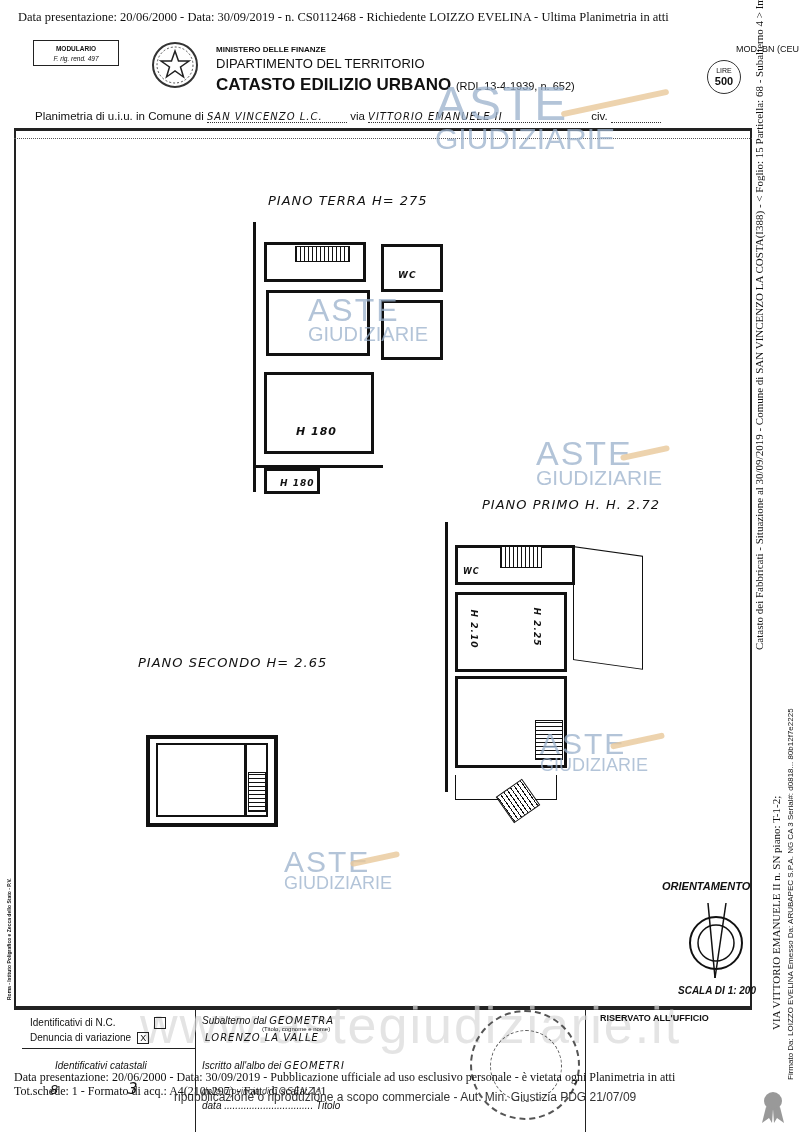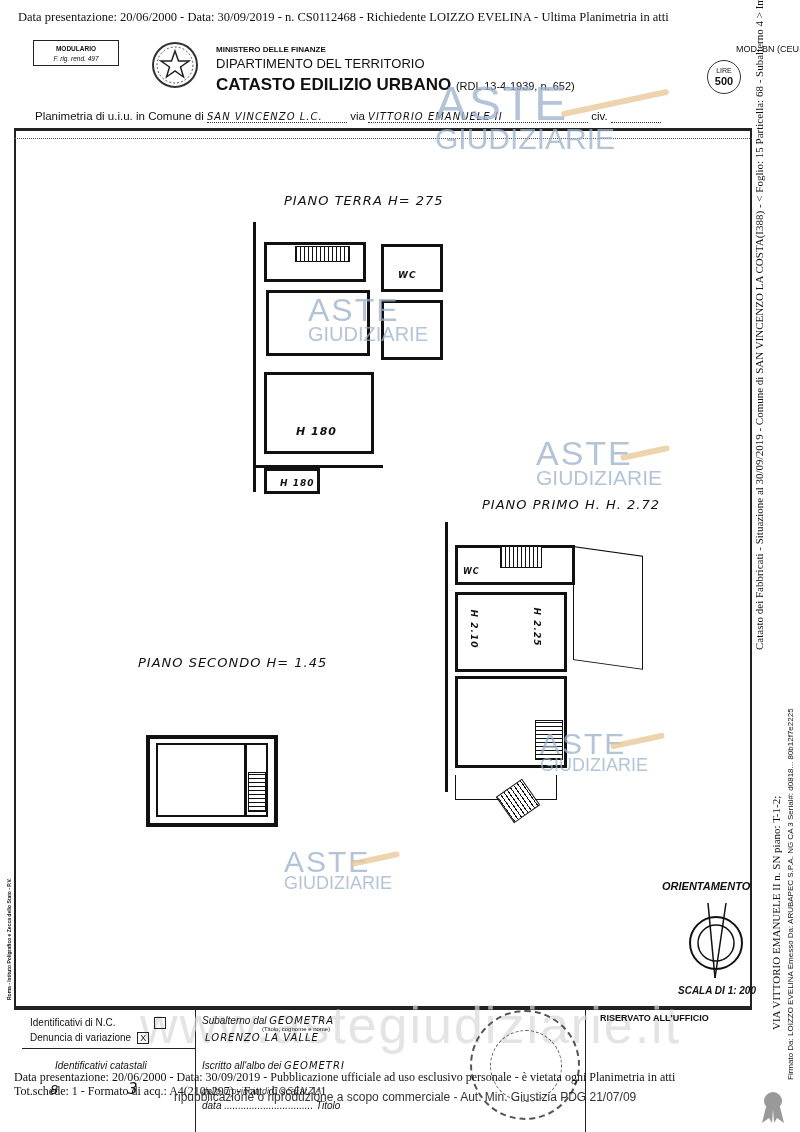--- a/index.html
+++ b/index.html
@@ -75,21 +75,21 @@
 
 <div class="abs frame"></div>
 <div class="abs dotsep"></div>
 
 <div class="wm" style="left:435px;top:82px;">
   <span class="a" style="font-size:48px">ASTE</span>
   <span class="g" style="font-size:30px">GIUDIZIARIE</span>
 </div>
 <div class="hammer" style="left:560px;top:100px;width:110px;"></div>
 
-<div class="abs floor-label hand" style="left:268px;top:193px;margin-left:16px;">PIANO TERRA H= 275</div>
+<div class="abs floor-label hand" style="left:268px;top:193px;">PIANO TERRA H= 275</div>
 <div>
   <div class="abs" style="left:253px;top:222px;width:3px;height:270px;background:#111"></div>
   <div class="wall" style="left:264px;top:242px;width:102px;height:40px;"></div>
   <div class="stairs" style="left:295px;top:246px;width:55px;height:16px;"></div>
   <div class="wall" style="left:381px;top:244px;width:62px;height:48px;"></div>
   <div class="roomlbl hand" style="left:398px;top:270px;font-size:9px">WC</div>
   <div class="wall" style="left:266px;top:290px;width:104px;height:66px;"></div>
   <div class="wall" style="left:381px;top:300px;width:62px;height:60px;"></div>
   <div class="wall" style="left:264px;top:372px;width:110px;height:82px;"></div>
   <div class="roomlbl hand" style="left:296px;top:425px">H 180</div>
@@ -122,21 +122,21 @@
   <div class="stairsh" style="left:535px;top:720px;width:28px;height:40px;"></div>
   <div class="abs" style="left:455px;top:775px;width:100px;height:24px;border:1px solid #111;border-top:none;"></div>
   <div class="stairs" style="left:502px;top:785px;width:32px;height:32px;transform:rotate(-35deg);"></div>
 </div>
 <div class="wm" style="left:540px;top:730px;">
   <span class="a" style="font-size:30px">ASTE</span>
   <span class="g" style="font-size:18px">GIUDIZIARIE</span>
 </div>
 <div class="hammer" style="left:610px;top:738px;width:55px;"></div>
 
-<div class="abs floor-label hand" style="left:138px;top:655px;">PIANO SECONDO H= 1.45</div>
+<div class="abs floor-label hand" style="left:138px;top:655px;">PIANO SECONDO H= 2.65</div>
 <div>
   <div class="wall" style="left:146px;top:735px;width:132px;height:92px;border-width:4px;"></div>
   <div class="abs" style="left:156px;top:743px;width:112px;height:74px;border:2px solid #111;box-sizing:border-box;"></div>
   <div class="stairsh" style="left:248px;top:772px;width:18px;height:40px;"></div>
   <div class="abs" style="left:244px;top:744px;width:3px;height:72px;background:#111"></div>
 </div>
 
 <div class="wm" style="left:284px;top:848px;">
   <span class="a" style="font-size:30px">ASTE</span>
   <span class="g" style="font-size:18px">GIUDIZIARIE</span>

